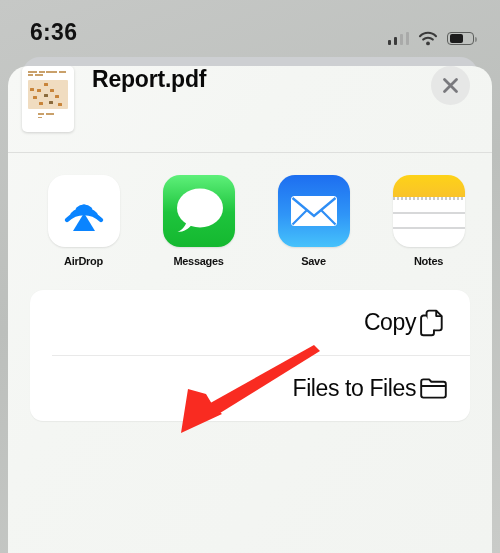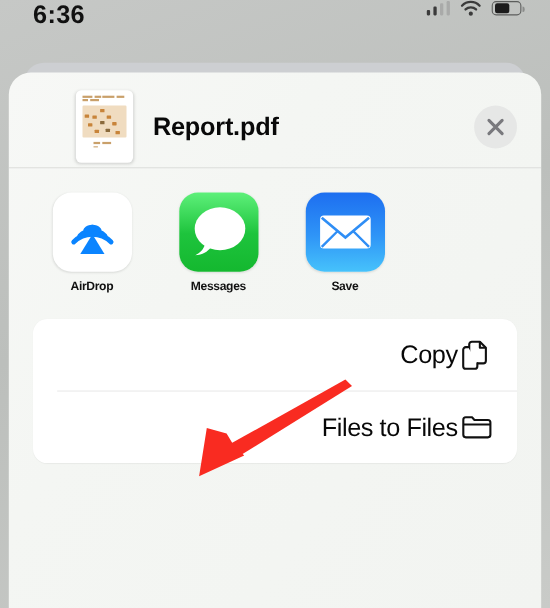--- a/index.html
+++ b/index.html
@@ -9,21 +9,21 @@
     overflow:hidden;
   }
   body {
     position:relative;
     background:linear-gradient(160deg,#c6c8c6 0%,#bcbfbc 45%,#c9cbc8 100%);
   }
 
   
   .statusbar {
     position:absolute; top:0; left:0; width:500px; height:46px;
-    display:flex; align-items:flex-start; justify-content:space-between;
+    display:flex; align-items:flex-end; justify-content:space-between;
     padding:0 26px 0 30px;
   }
   .clock { font-size:23px; font-weight:bold; color:#111; letter-spacing:.3px; }
   .status-right { display:flex; align-items:center; gap:9px; }
   .cell { display:flex; align-items:flex-end; gap:2.5px; height:13px; }
   .cell i { width:3.5px; background:#3b3b3b; border-radius:1px; display:block; }
   .cell i.b1 { height:5px; }
   .cell i.b2 { height:8px; }
   .cell i.b3 { height:11px; background:#a9aaa9; }
   .cell i.b4 { height:13.5px; background:#a9aaa9; }
@@ -47,22 +47,22 @@
   
   .sheet {
     position:absolute; top:66px; left:8px; width:484px; height:487px;
     background:linear-gradient(125deg,#f7f8f6 0%,#f4f6f3 35%,#f2f4f1 100%);
     border-radius:20px 20px 0 0;
     overflow:hidden;
   }
 
   
   .file-header {
-    height:86px; display:flex; align-items:center;
-    padding:12px 22px 0 14px; position:relative;margin-left:47px;
+    height:86px; display:flex; 
+    padding:0 22px 0 14px; position:relative;
   }
   .thumb {
     width:52px; height:66px; background:#fff; border-radius:5px;
     box-shadow:0 1px 3px rgba(0,0,0,.16);
     flex:0 0 auto; overflow:hidden; position:relative;
     display:flex; flex-direction:column; align-items:center;
     padding-top:5px;
   }
   .thumb .t-lines { width:40px; height:5px; display:flex; gap:1.5px; flex-wrap:wrap; }
   .thumb .t-lines i { height:1.5px; background:#c9a06a; display:block; }
@@ -225,20 +225,29 @@
       <div class="app-icon ic-mail">
         <svg viewBox="0 0 72 72" width="72" height="72">
           <rect x="13" y="21" width="46" height="30" rx="3.5" fill="#fff"></rect>
           <path d="M14.5 23 L36 41 L57.5 23" fill="none" stroke="#2f8ef5" stroke-width="2.4"></path>
           <path d="M14.5 49.5 L29 35 M57.5 49.5 L43 35" fill="none" stroke="#2f8ef5" stroke-width="2.2"></path>
         </svg>
       </div>
       <div class="app-label">Save</div>
     </div>
 
+    <div class="app">
+      <div class="app-icon ic-notes">
+        <div class="nt-top"></div>
+        <div class="nt-dots"></div>
+        <div class="nt-rule" style="top:37px"></div>
+        <div class="nt-rule" style="top:52px"></div>
+      </div>
+      <div class="app-label">Notes</div>
+    </div>
 
     <div class="app">
 
       <div class="app-label"></div>
     </div>
 
   </div>
 
   <div class="list-wrap">
 

